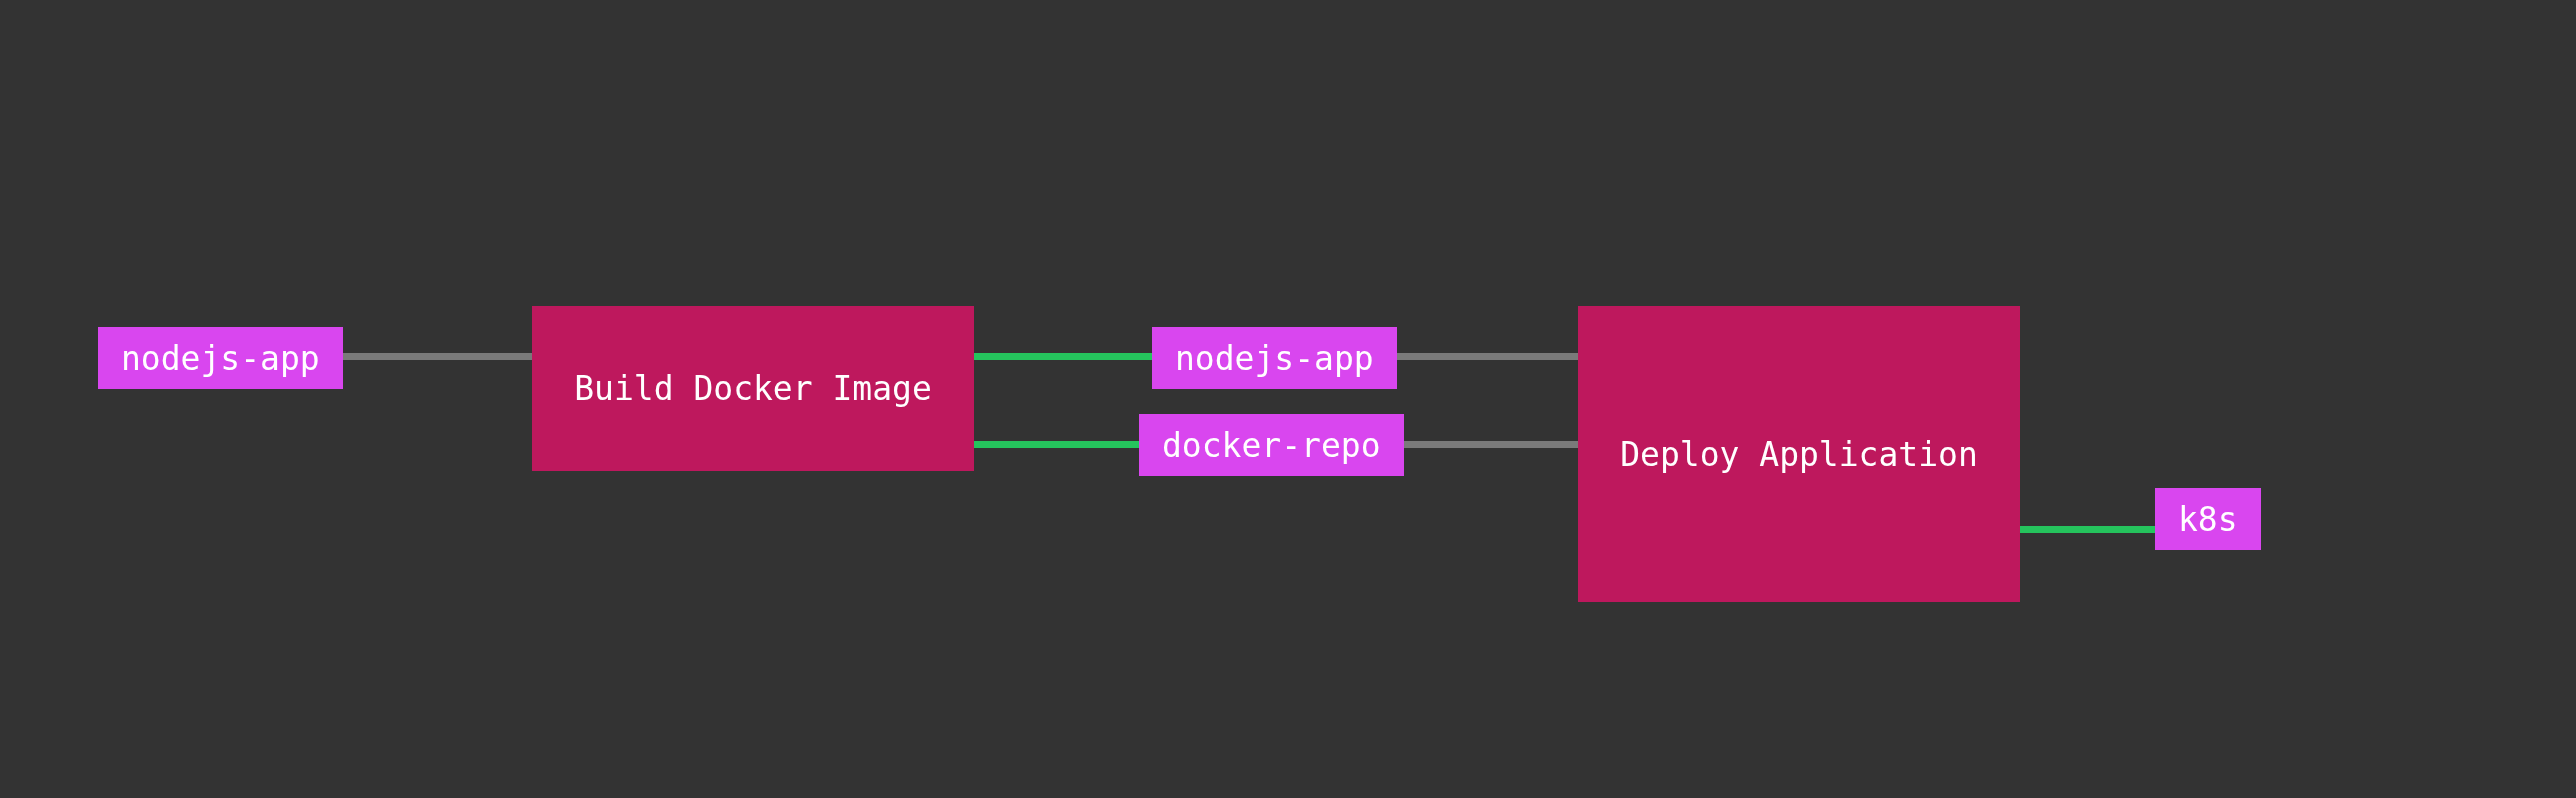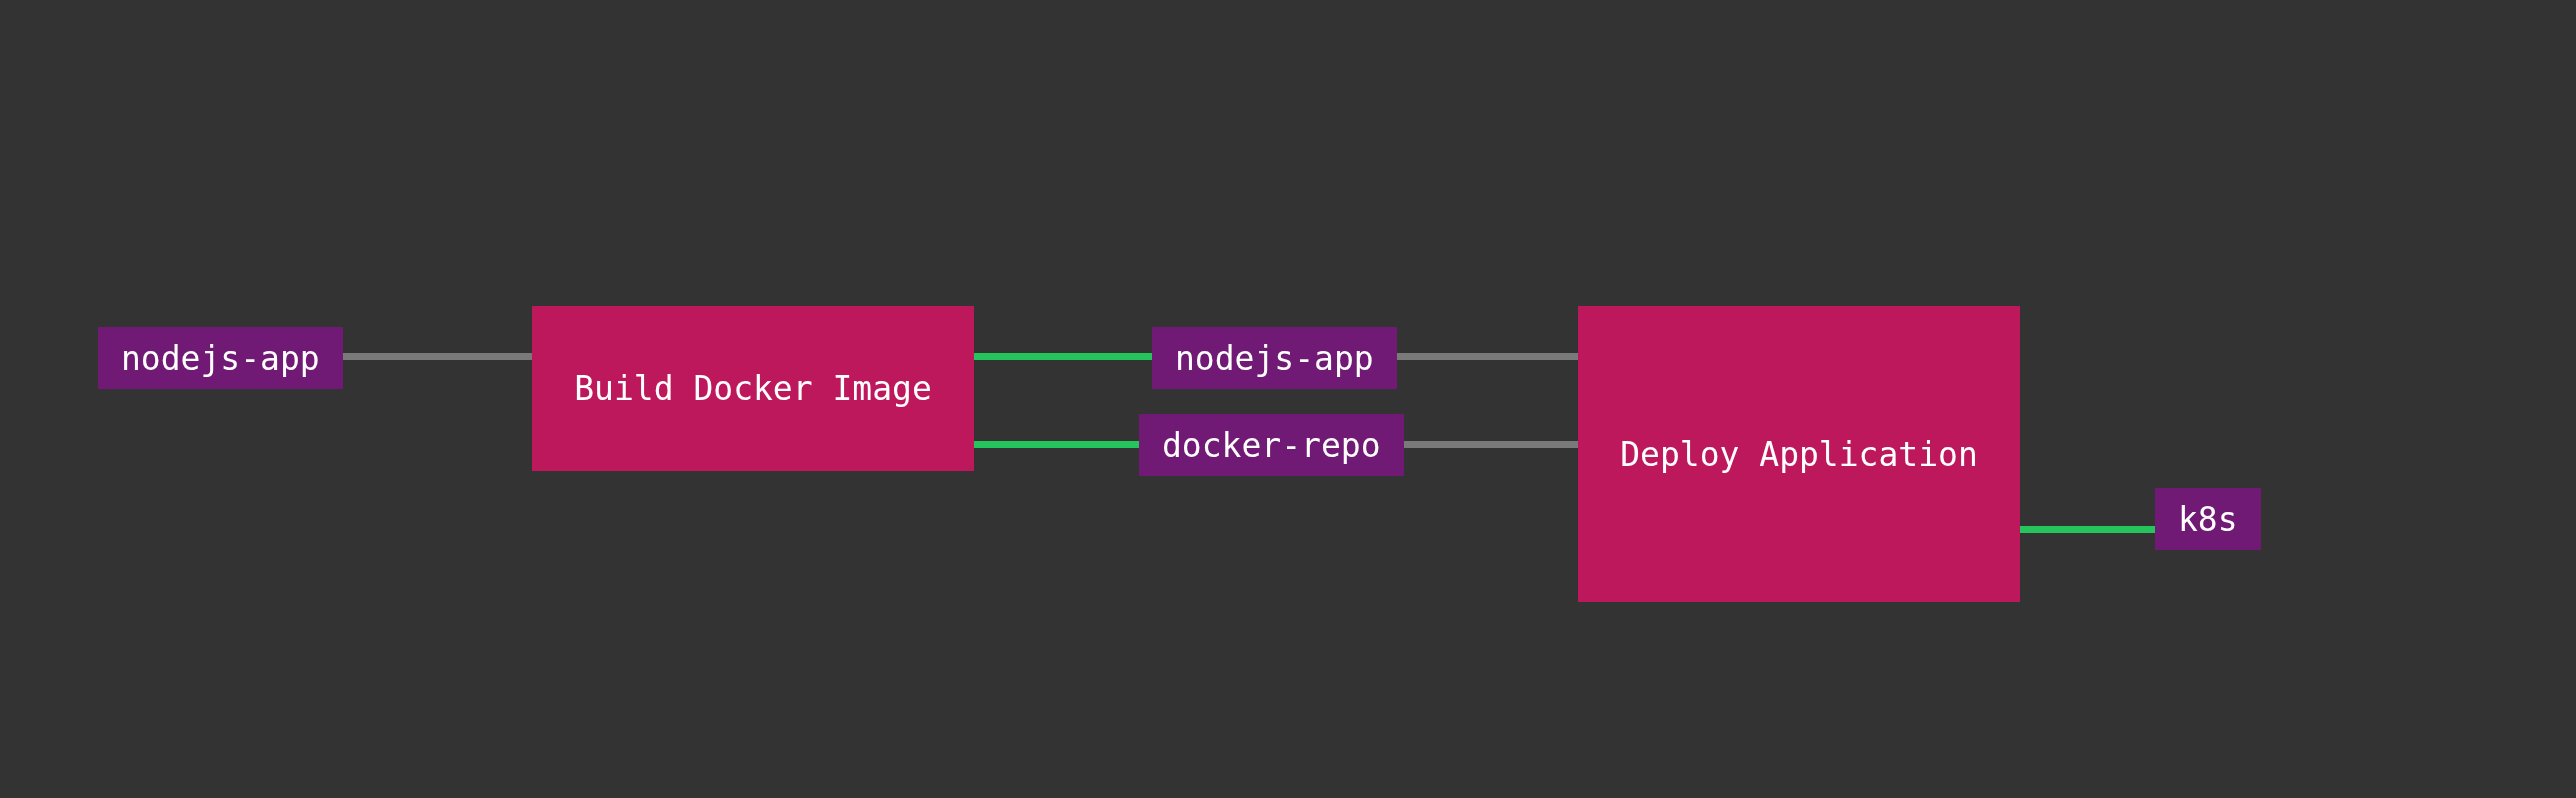--- a/index.html
+++ b/index.html
@@ -16,21 +16,21 @@
     background: #be185d;
     color: #ffffff;
     display: flex;
     align-items: center;
     justify-content: center;
     font-size: 33px;
     font-weight: 400;
   }
   .artifact-box {
     position: absolute;
-    background: #701a75;
+    background: #d946ef;
     color: #ffffff;
     padding: 11.5px 23px;
     font-size: 33px;
     font-weight: 400;
     display: flex;
     align-items: center;
     justify-content: center;
   }
   .connector-gray {
     position: absolute;

